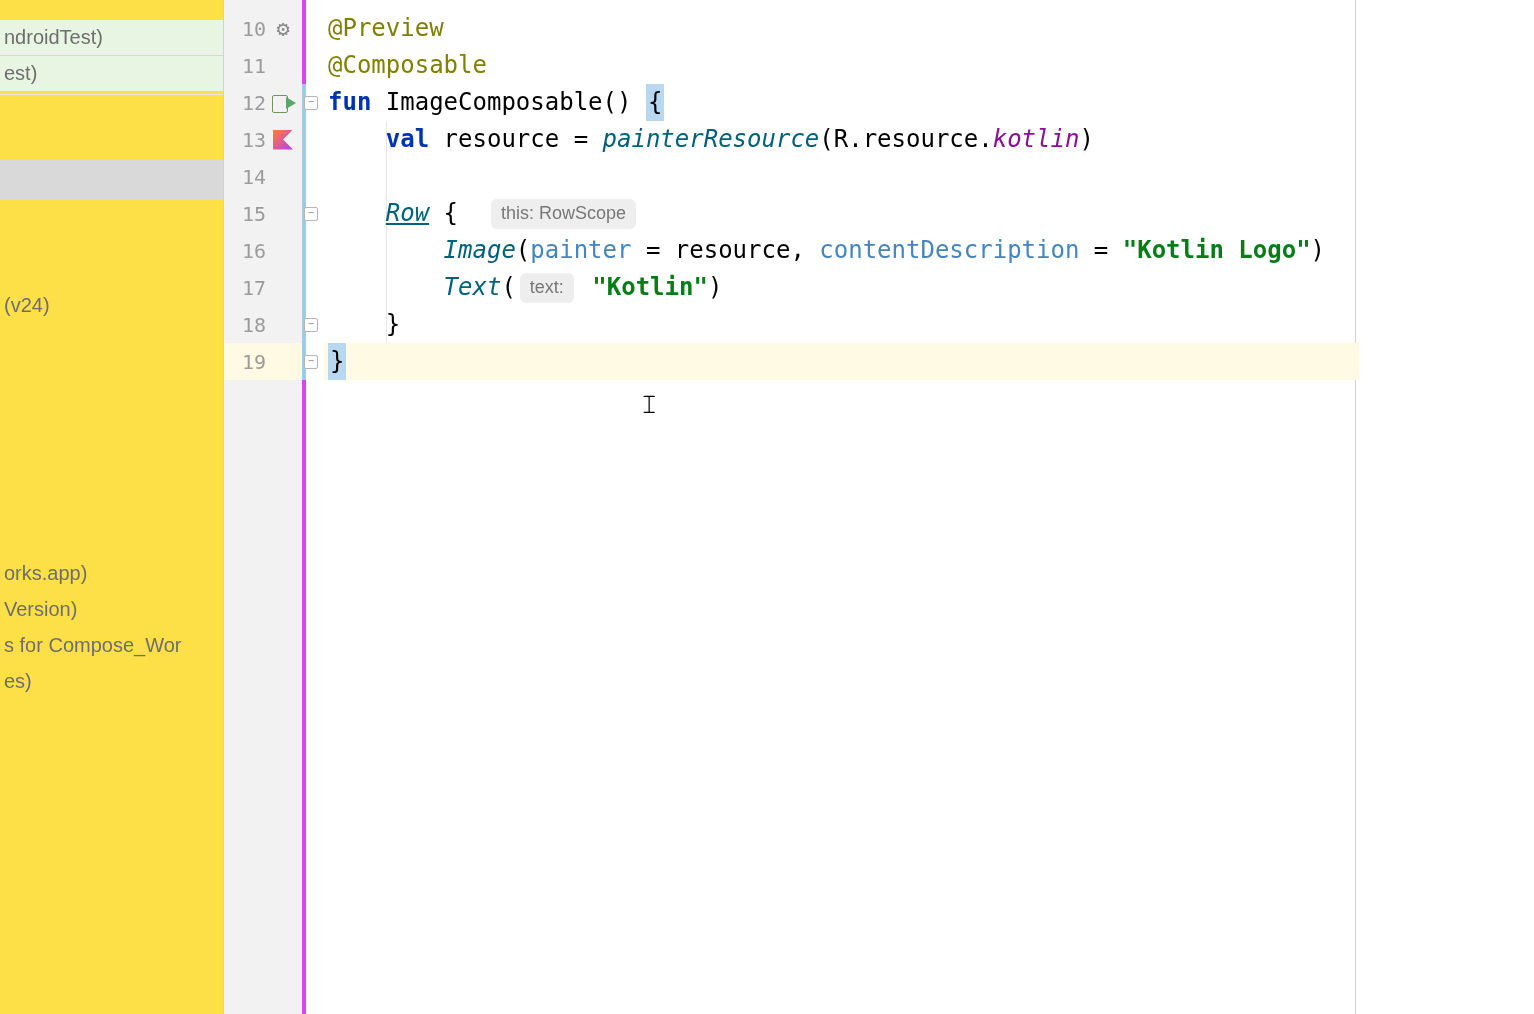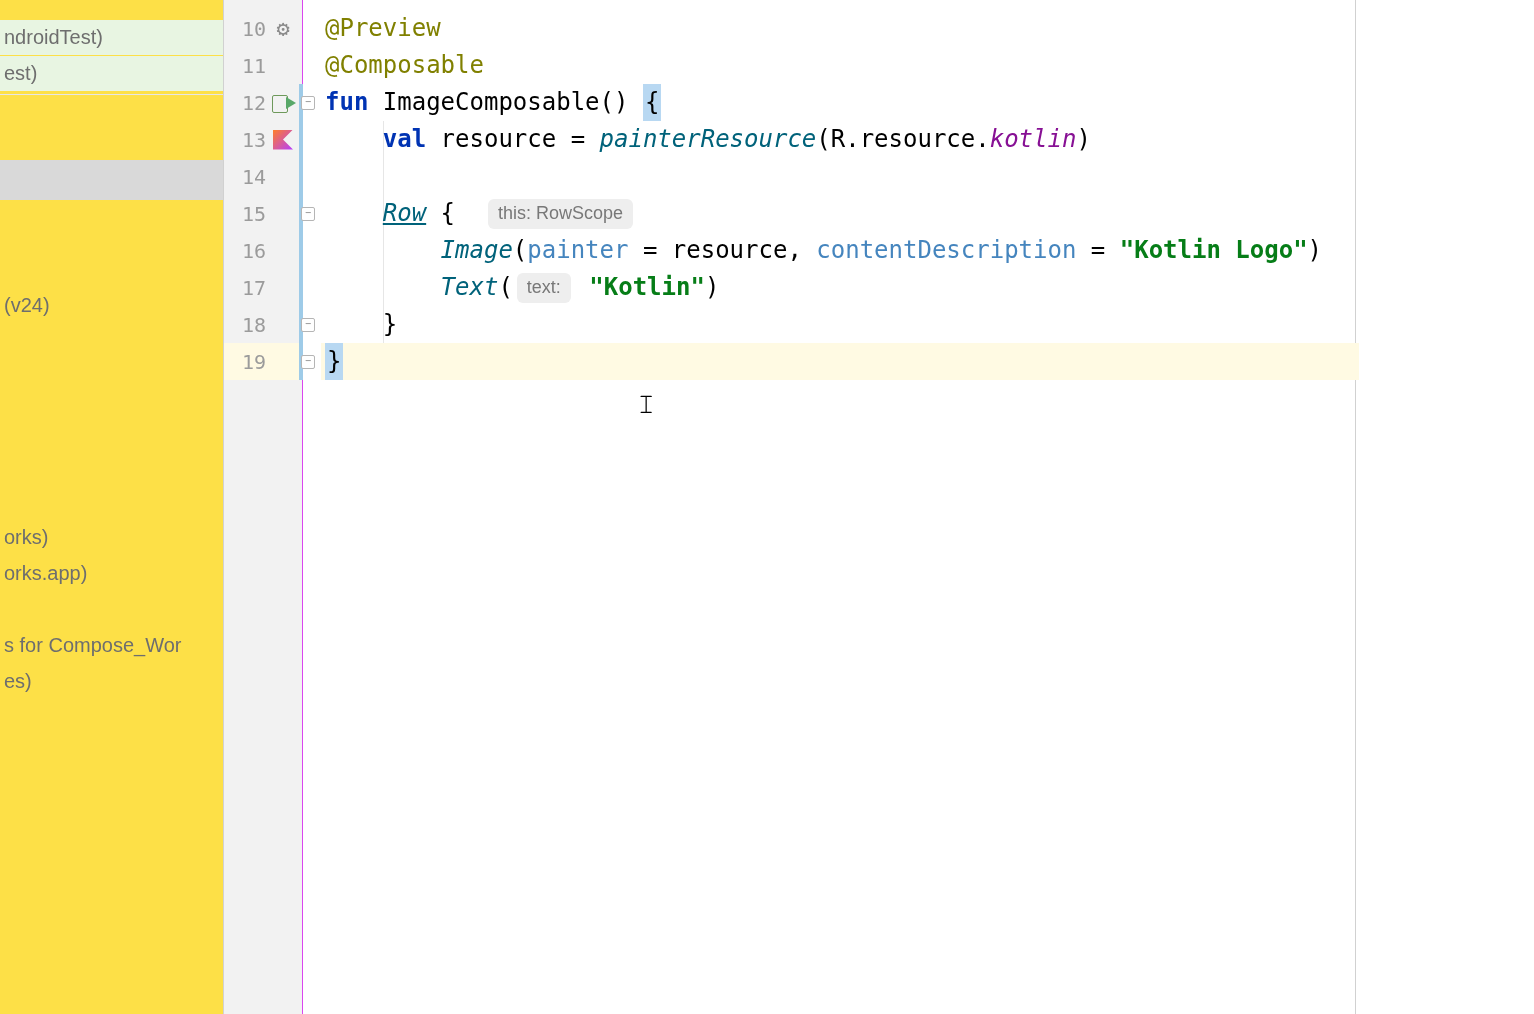--- a/index.html
+++ b/index.html
@@ -38,21 +38,21 @@
   .project-panel .hl-grey {
     background: #d9d9d9;
   }
   .project-panel .sep {
     border-bottom: 1px solid #e6e6e6;
   }
   
   .gutter {
     width: 78px;
     background: #f2f2f2;
-    border-right: 1px solid #d946ef;
+    border-right: 4px solid #d946ef;
     position: relative;
   }
   .gutter .gear {
     position: absolute;
     top: 8px;
     right: 6px;
     color: #8a8a8a;
     font-size: 22px;
   }
   .gutter .linebox {
@@ -195,22 +195,22 @@
 <body>
 
 <div class="root">
 
   <div class="project-panel">
     <div class="item hl-green" style="position:absolute;top:20px;left:0;right:0;"><span>ndroidTest)</span></div>
     <div class="item hl-green" style="position:absolute;top:56px;left:0;right:0;"><span>est)</span></div>
     <div class="sep" style="position:absolute;top:94px;left:0;right:0;"></div>
     <div class="item hl-grey" style="position:absolute;top:160px;left:0;right:0;height:28px;"></div>
     <div class="item" style="position:absolute;top:268px;left:0;right:0;margin-top:20px;"><span>(v24)</span></div>
-    <div class="item" style="position:absolute;top:520px;left:0;right:0;"><span>orks)</span></div>
     <div class="item" style="position:absolute;top:556px;left:0;right:0;"><span>orks.app)</span></div>
+    <div class="item" style="position:absolute;top:592px;left:0;right:0;"><span> Version)</span></div>
     <div class="item" style="position:absolute;top:628px;left:0;right:0;"><span>s for Compose_Wor</span></div>
     <div class="item" style="position:absolute;top:664px;left:0;right:0;"><span>es)</span></div>
   </div>
 
   <div class="gutter">
     <div class="linebox" style="top:10px;">
       <div class="num">10</div>
       <div class="icon-slot">
           <span class="gear" style="position:static;">⚙</span>
         </div>

